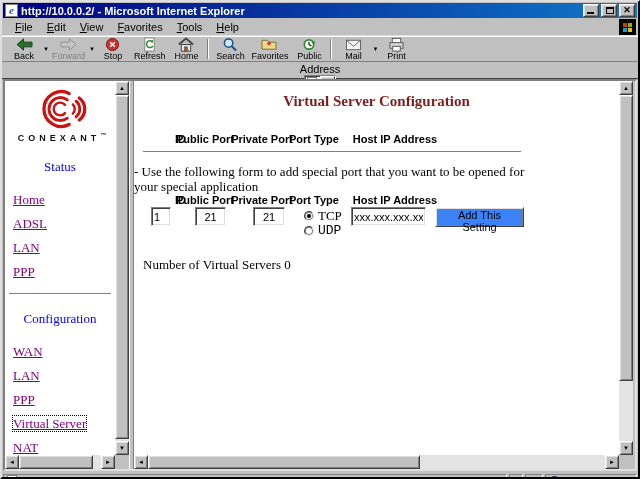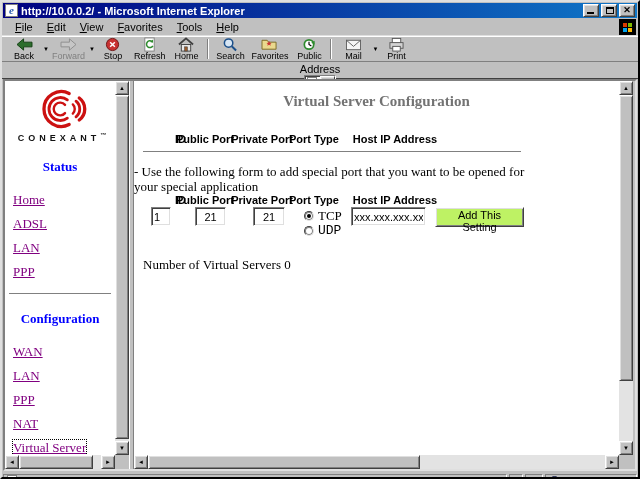--- a/index.html
+++ b/index.html
@@ -92,31 +92,31 @@
     font-size:6px;text-align:center;line-height:12px;color:#000;}
   .vthumb,.hthumb{position:absolute;background:#c0c0c0;
     border:1px solid;border-color:#fff #404040 #404040 #fff;
     box-shadow:inset 1px 1px 0 #dfdfdf,inset -1px -1px 0 #808080;}
   
   .sidebar-view{font-family:"Liberation Serif",serif;}
   .logo{display:block;margin:6px auto 0;}
   .brand{text-align:center;font:bold 9px "Liberation Sans",sans-serif;
     letter-spacing:4px;color:#111;margin-top:1px;white-space:nowrap;padding-left:4px;}
   .brand sup{font-size:6px;letter-spacing:0;}
-  .side-heading{text-align:center;color:#0000ff;font-weight:bold;font-size:13px;margin-top:16px;}
+  .side-heading{text-align:center;color:#0000ff;font-weight:normal;font-size:13px;margin-top:16px;}
   .side-links{margin-top:13px;}
   .side-link{height:24px;line-height:24px;padding-left:8px;font-size:13px;}
   .side-link a{text-decoration:underline;cursor:pointer;}
   .visited{color:#800080;}
   .active-link{outline:1px dotted #000;}
   .side-hr{height:2px;margin:9px 4px 0 4px;border-top:1px solid #808080;border-bottom:1px solid #fff;}
   
   .main-view{font-family:"Liberation Serif",serif;font-size:13px;color:#000;}
   .page-title{position:absolute;top:12px;left:0;width:100%;text-align:center;
-    color:#737373;font-weight:bold;font-size:15px;}
+    color:#7f1d1d;font-weight:bold;font-size:15px;}
   .hdr-row{position:absolute;left:0;width:100%;height:13px;
     font:bold 11px "Liberation Sans",sans-serif;}
   .hdr-row span{position:absolute;top:0;}
   .c-id{left:12px;width:40px;text-align:right;}
   .c-pub{left:36px;width:70px;text-align:center;}
   .c-priv{left:93px;width:70px;text-align:center;}
   .c-type{left:145px;width:70px;text-align:center;}
   .c-host{left:216px;width:90px;text-align:center;}
   .hr1{position:absolute;top:70px;left:9px;width:378px;height:2px;
     border-top:1px solid #808080;border-bottom:1px solid #fff;}
@@ -128,21 +128,21 @@
     box-shadow:inset 1px 1px 0 #404040,inset -1px -1px 0 #dfdfdf;
     font:11px "Liberation Sans",sans-serif;padding:0 2px;outline:0;}
   #in-id{left:17px;width:20px;text-align:left;}
   #in-pub{left:61px;width:31px;text-align:center;}
   #in-priv{left:119px;width:32px;text-align:center;}
   #in-host{left:217px;width:75px;text-align:center;}
   .radio-row{position:absolute;left:170px;height:13px;display:flex;align-items:center;gap:4px;font-size:13px;}
   .radio{width:10px;height:10px;border-radius:50%;background:#fff;position:relative;flex:0 0 auto;
     border:1px solid;border-color:#404040 #dfdfdf #dfdfdf #404040;box-shadow:0 0 0 1px #808080 inset;}
   .radio.checked::after{content:"";position:absolute;left:2px;top:2px;width:4px;height:4px;border-radius:50%;background:#000;}
-  .btn98{position:absolute;left:301px;top:126px;width:89px;height:20px;background:#bef264;
+  .btn98{position:absolute;left:301px;top:126px;width:89px;height:20px;background:#3b82f6;
     border:1px solid;border-color:#fff #404040 #404040 #fff;
     box-shadow:inset 1px 1px 0 #dfdfdf,inset -1px -1px 0 #808080;
     font:11px "Liberation Sans",sans-serif;color:#000;}
   
   .statusbar{height:16px;margin:1px;display:flex;align-items:stretch;gap:2px;padding-top:2px;font-size:10px;}
   .pane{border:1px solid;border-color:#808080 #fff #fff #808080;display:flex;align-items:center;padding:0 3px;gap:3px;}
   .pane.msg{flex:1 1 auto;}
   .pane.s1{width:14px;}
   .pane.s2{width:18px;}
   .pane.zone{width:92px;}
@@ -333,22 +333,22 @@
           <div class="side-link"><a class="visited">PPP</a></div>
         </div>
 
         <div class="side-hr"></div>
 
         <div class="side-heading">Configuration</div>
         <div class="side-links">
           <div class="side-link"><a class="visited">WAN</a></div>
           <div class="side-link"><a class="visited">LAN</a></div>
           <div class="side-link"><a class="visited">PPP</a></div>
+          <div class="side-link"><a class="visited active-link">Virtual Server</a></div>
           <div class="side-link"><a class="visited">NAT</a></div>
-          <div class="side-link"><a class="visited active-link">Virtual Server</a></div>
 
         </div>
       </div>
       <div class="vsb">
         <span class="sbtn" style="top:0;">▲</span>
         <span class="vthumb" style="top:14px;left:0;width:14px;height:344px;"></span>
         <span class="sbtn" style="top:360px;">▼</span>
       </div>
       <div class="hsb">
         <span class="sbtn" style="left:0;top:0;">◄</span>

